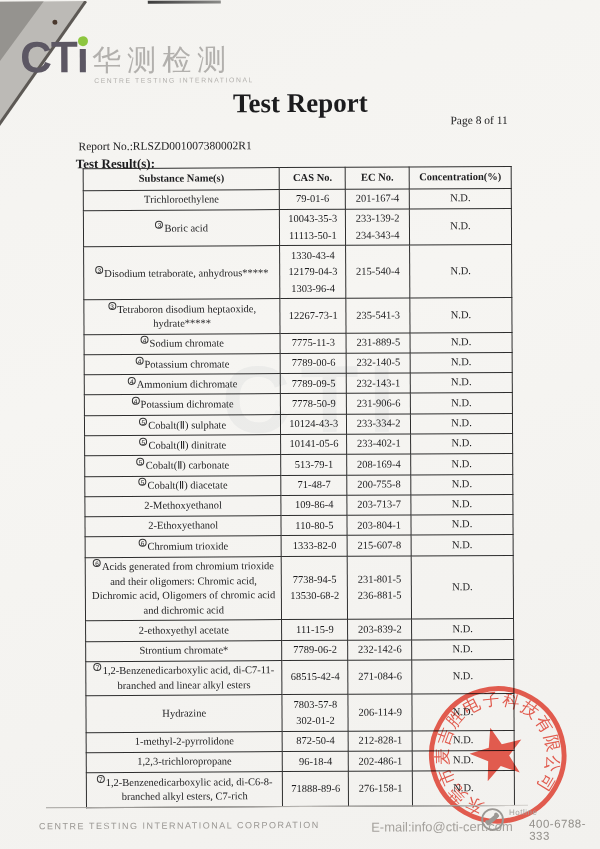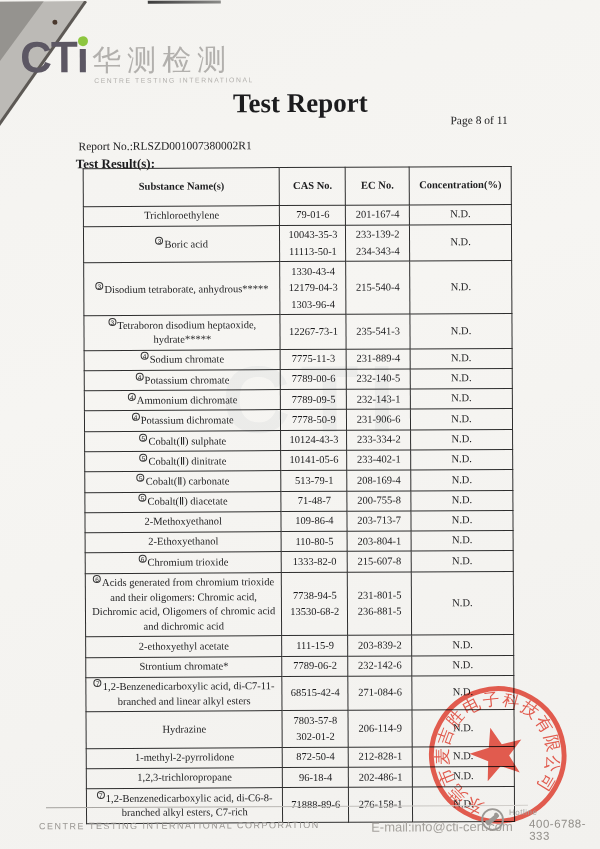--- a/index.html
+++ b/index.html
@@ -37,21 +37,21 @@
   .watermark { position:absolute; left:200px; top:345px; font-family:"Liberation Sans",sans-serif;
     font-weight:bold; font-size:95px; letter-spacing:10px; color:rgba(150,154,165,0.10);margin-left:22px; }
 
   
   table.results { position:absolute; left:84px; top:167px; width:429px;
     border-collapse:collapse; font-size:10.5px; }
   table.results th, table.results td {
     border:1px solid #2e2e2e; text-align:center; vertical-align:middle; padding:1.5px 4px;
     line-height:1.4; }
   table.results { border:1.5px solid #222; }
-  table.results th { font-weight:bold; font-size:10.5px; padding:11px 2px; }
+  table.results th { font-weight:bold; font-size:10.5px; padding:3px 2px; }
   td.name-cell { padding:2px 8px; }
   .cas-line, .ec-line { line-height:1.55; }
   .circ { display:inline-block; width:8px; height:8px; border:0.8px solid #333; border-radius:50%;
     font-size:6.5px; line-height:7px; text-align:center; vertical-align:4px; margin-right:1px;
     font-family:"Liberation Sans",sans-serif; }
 
   
   .stamp { position:absolute; left:420px; top:680px; transform:rotate(-15deg);
     mix-blend-mode:multiply; }
 
@@ -151,21 +151,21 @@
               <div class="ec-line">235-541-3</div>
             </td>
             <td>N.D.</td>
           </tr>
           <tr>
             <td class="name-cell"><span class="circ">4</span>Sodium chromate</td>
             <td>
               <div class="cas-line">7775-11-3</div>
             </td>
             <td>
-              <div class="ec-line">231-889-4</div>
+              <div class="ec-line">231-889-5</div>
             </td>
             <td>N.D.</td>
           </tr>
           <tr>
             <td class="name-cell"><span class="circ">4</span>Potassium chromate</td>
             <td>
               <div class="cas-line">7789-00-6</div>
             </td>
             <td>
               <div class="ec-line">232-140-5</div>

